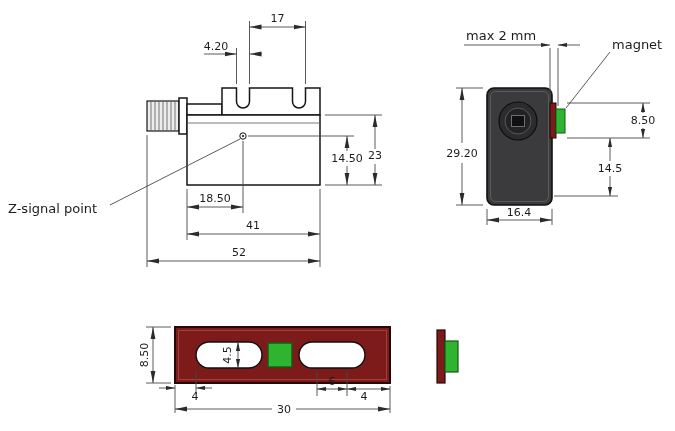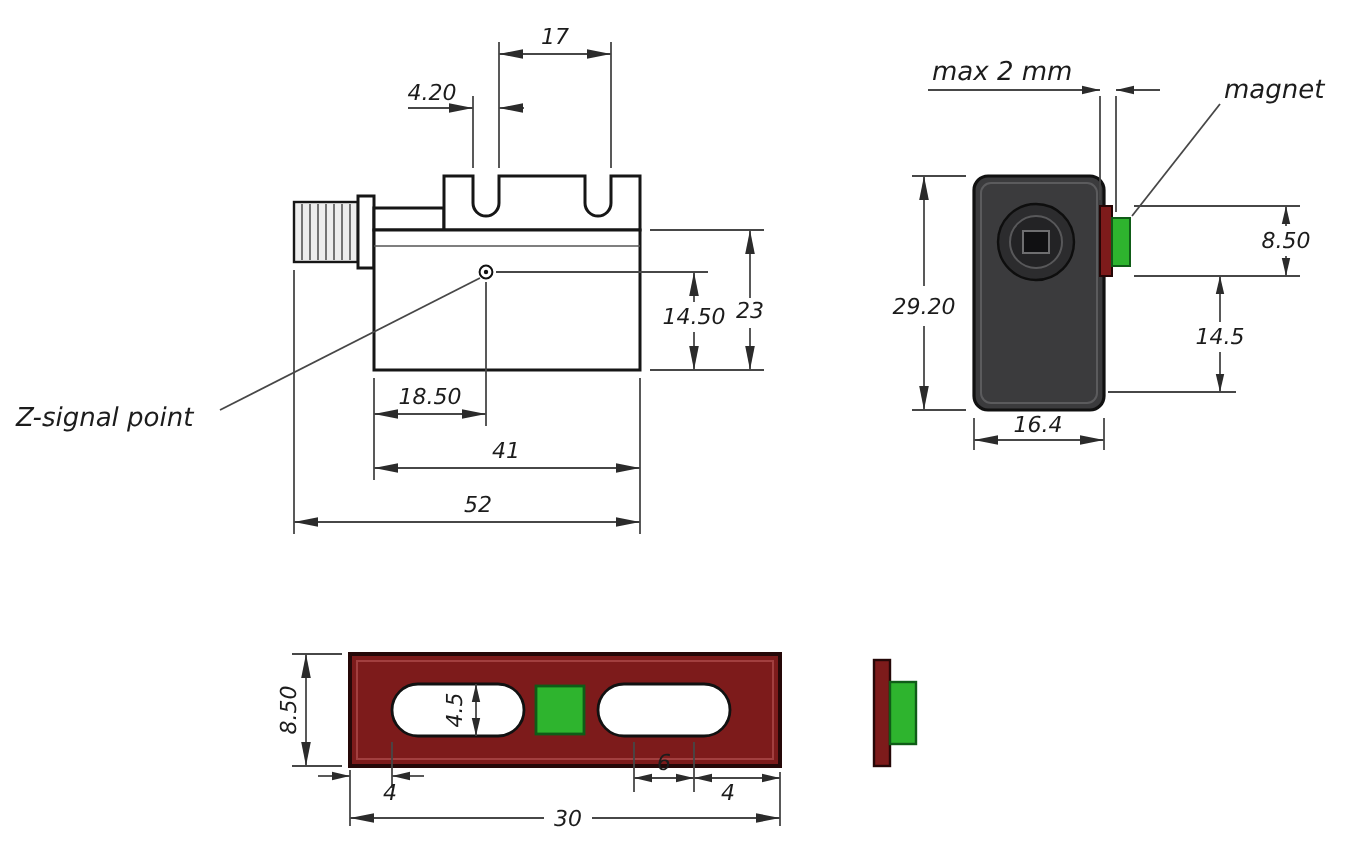--- a/index.html
+++ b/index.html
@@ -1,16 +1,16 @@
 <!DOCTYPE html>
 <html><head>
 <meta charset="utf-8">
 <style>
   html,body{margin:0;padding:0;background:#ffffff;}
-  .canvas{position:relative;width:675px;height:431px;background:#ffffff;overflow:hidden;font-style:italic;}
+  .canvas{position:relative;width:675px;height:431px;background:#ffffff;overflow:hidden;}
   svg{display:block;}
   svg text{font-family:"DejaVu Sans", sans-serif;fill:#1c1c1c;}
   .dimtxt{font-size:11px;}
   .lbltxt{font-size:13px;}
   .dl{stroke:#474747;stroke-width:0.9;fill:none;}
   .ol{stroke:#161616;stroke-width:1.5;fill:#ffffff;}
   .thin{stroke:#555;stroke-width:0.8;fill:none;}
 </style>
 </head>
 <body>

